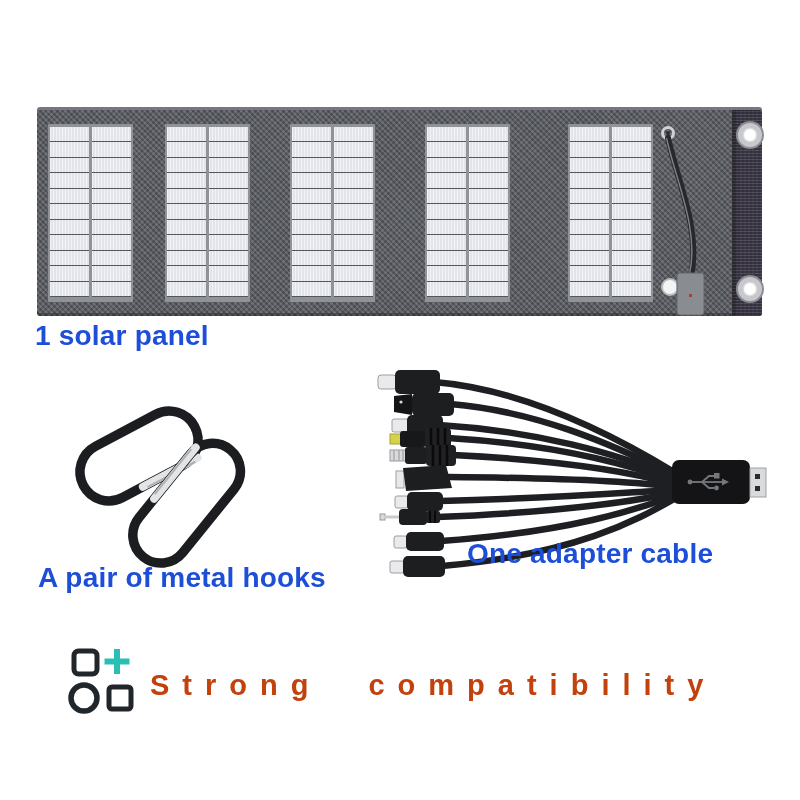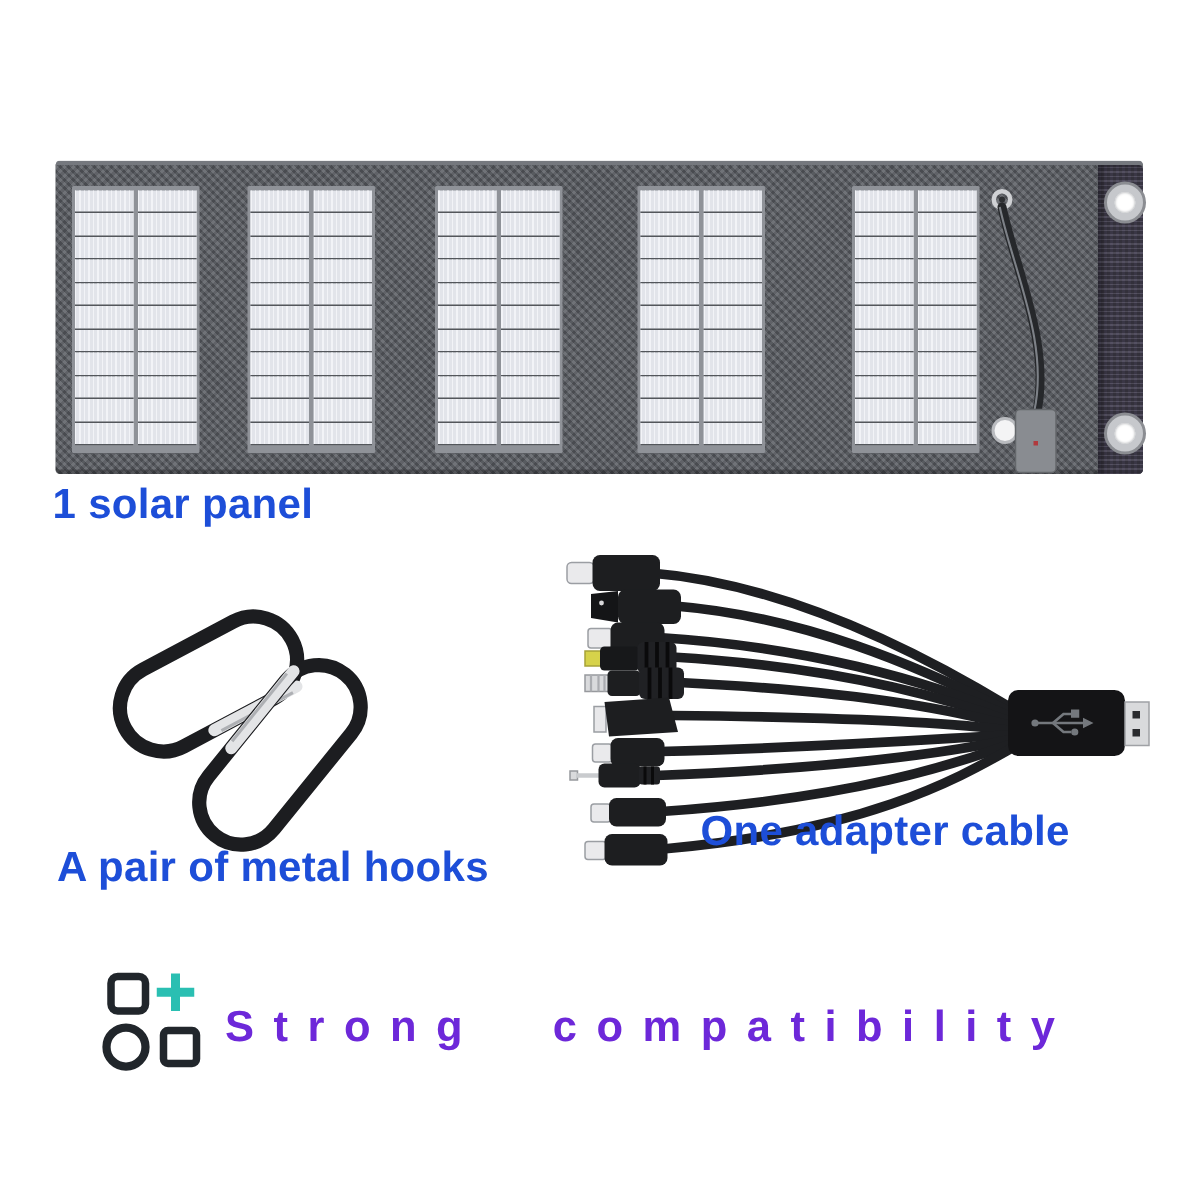--- a/index.html
+++ b/index.html
@@ -47,21 +47,21 @@
     box-shadow:0 0 0 2px #8b8d92, inset 0 0 2px #9a9da1;
   }
   .panel-overlay{left:0;top:0;width:725px;height:206px;}
 
   
   .label{
     position:absolute; font-weight:700; color:#1d4ed8; font-size:28px;
     white-space:nowrap; letter-spacing:0.2px;
   }
   .slogan{
-    position:absolute; left:150px; top:669px; font-weight:700; color:#6d28d9;
+    position:absolute; left:150px; top:669px; font-weight:700; color:#c2410c;
     font-size:29px; letter-spacing:13px; word-spacing:26px; white-space:nowrap;
   }
 </style>
 </head>
 <body>
 
 <div class="abs panel">
   <div class="cell-group" style="left:11px">
     <div class="cell-grid">
         <div class="cell"></div>

